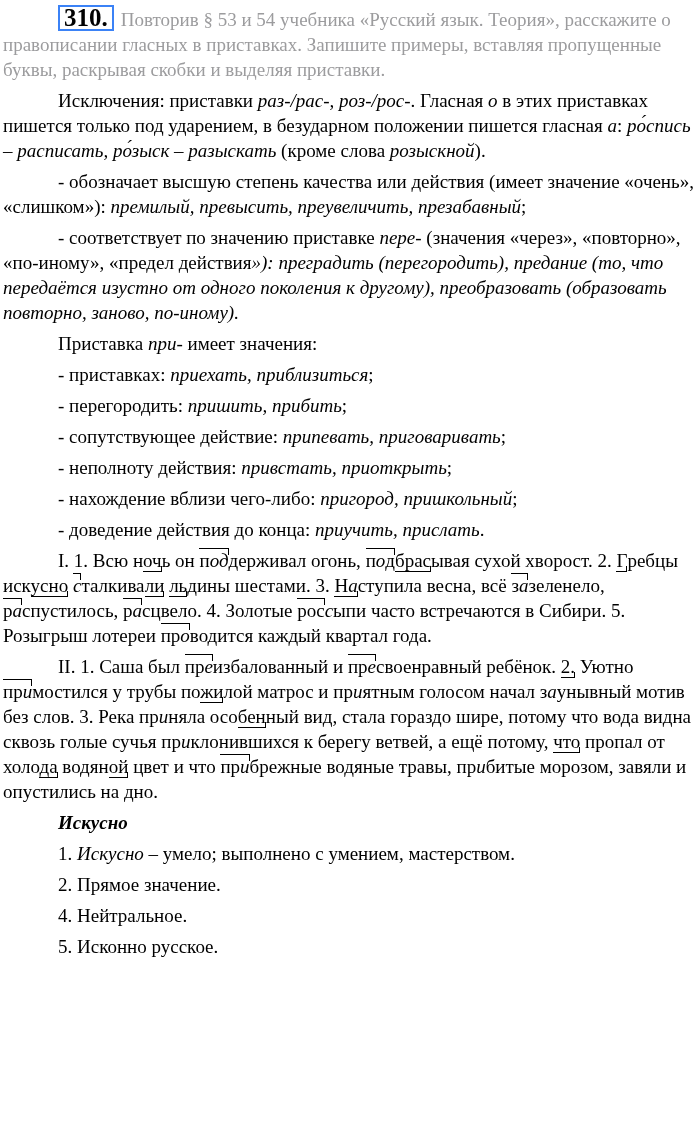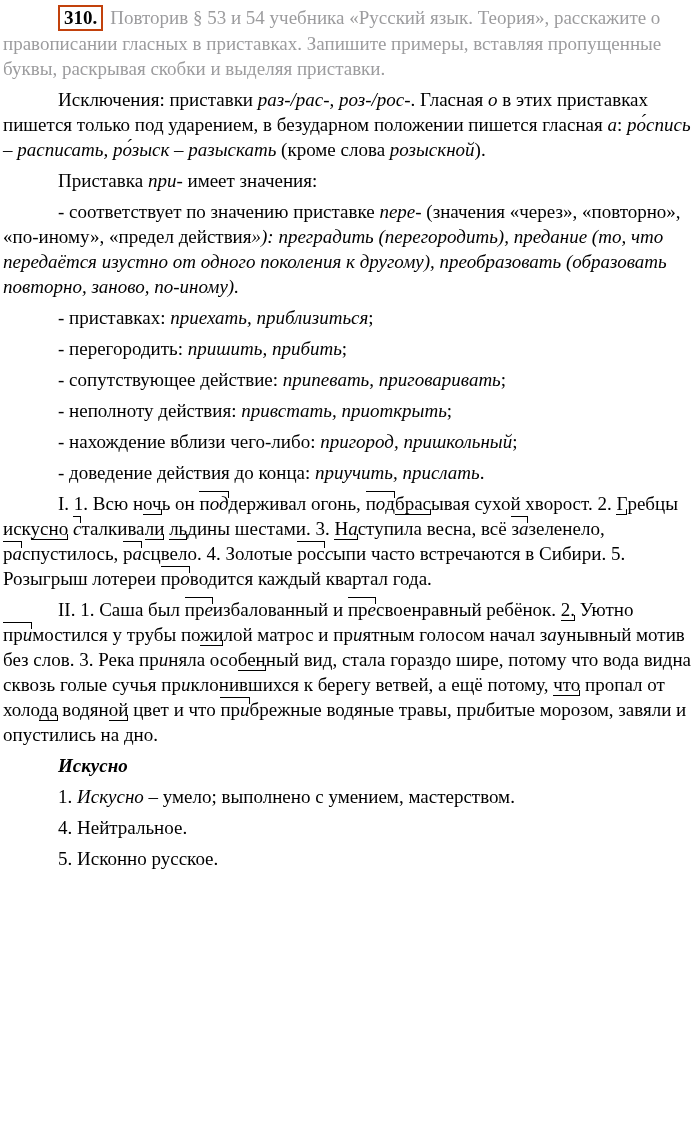--- a/index.html
+++ b/index.html
@@ -15,22 +15,22 @@
     text-indent:55px;
     text-align:left;
     white-space:normal;
   }
   .para span{position:relative;}
   .i{font-style:italic;}
   .bi{font-weight:bold;font-style:italic;}
   
   .tasknum{
     display:inline-block;text-indent:0;
-    border:2px solid #c2410c;
-    font-weight:bold;font-size:19px;
+    border:2px solid #3b82f6;
+    font-weight:bold;font-size:25px;
     padding:0 4px 1px 4px;margin-right:7px;line-height:21px;
   }
   .instr{color:#9c9c9e;}
   
   .pm::after,.pe::after{
     content:"";position:absolute;left:0;right:0;top:-2px;height:6px;
     border-top:1.7px solid #000;pointer-events:none;
   }
   .pe::after{border-right:1.7px solid #000;}
   
@@ -44,29 +44,31 @@
 <body>
 
 <div class="page">
 
   <p class="para">
     <span class="tasknum">310.</span><span class="instr">Повторив § 53 и 54 учебника «Русский язык. Теория», расскажите о правописании гласных в приставках. Запишите примеры, вставляя пропущенные буквы, раскрывая скобки и выделяя приставки.</span>
   </p>
 
   <div>
       <p class="para"><span>Исключения: приставки </span><span class="i">раз-/рас-, роз-/рос-</span><span>. Гласная </span><span class="i">о</span><span> в этих приставках пишется только под ударением, в безударном положении пишется гласная </span><span class="i">а</span><span>: </span><span class="i">ро́спись – расписать, ро́зыск – разыскать</span><span> (кроме слова </span><span class="i">розыскной</span><span>).</span></p>
+      <p class="para"><span>- обозначает высшую степень качества или действия (имеет значение «очень», «слишком»): </span><span class="i">премилый, превысить, преувеличить, презабавный</span><span>;</span></p>
+      <p class="para"><span>- соответствует по значению приставке </span><span class="i">пере-</span><span> (значения «через», «повторно», «по-иному», «предел действия</span><span class="i">»): преградить (перегородить), предание (то, что передаётся изустно от одного поколения к другому), преобразовать (образовать повторно, заново, по-иному).</span></p>
       <p class="para"><span>Приставка </span><span class="i">при-</span><span> имеет значения:</span></p>
-      <p class="para"><span>- соответствует по значению приставке </span><span class="i">пере-</span><span> (значения «через», «повторно», «по-иному», «предел действия</span><span class="i">»): преградить (перегородить), предание (то, что передаётся изустно от одного поколения к другому), преобразовать (образовать повторно, заново, по-иному).</span></p>
       <p class="para"><span>- приставках: </span><span class="i">приехать, приблизиться</span><span>;</span></p>
       <p class="para"><span>- перегородить: </span><span class="i">пришить, прибить</span><span>;</span></p>
       <p class="para"><span>- сопутствующее действие: </span><span class="i">припевать, приговаривать</span><span>;</span></p>
       <p class="para"><span>- неполноту действия: </span><span class="i">привстать, приоткрыть</span><span>;</span></p>
       <p class="para"><span>- нахождение вблизи чего-либо: </span><span class="i">пригород, пришкольный</span><span>;</span></p>
       <p class="para"><span>- доведение действия до конца: </span><span class="i">приучить, прислать</span><span>.</span></p>
       <p class="para"><span>I. 1. Всю н</span><span class="ue">оч</span><span>ь он </span><span class="pm">п</span><span class="i pe">од</span><span>держивал огонь, </span><span class="pm">п</span><span class="i pm">о</span><span class="pe">д</span><span class="ue">брас</span><span>ывая сухой хворост. 2. </span><span class="ue">Г</span><span>ребцы иск</span><span class="ue">усно</span><span> </span><span class="i pe">с</span><span>талкива</span><span class="ue">ли</span><span> </span><span class="ue">ль</span><span>дины шестами. 3. </span><span class="um">Н</span><span class="i ue">а</span><span>ступила весна, всё </span><span class="pm">з</span><span class="i pe">а</span><span>зеленело, </span><span class="pm">р</span><span class="i pe">а</span><span>спустилось, </span><span class="pm">р</span><span class="i pe">а</span><span>сцвело. 4. Золотые </span><span class="pm">ро</span><span class="pe">с</span><span class="i">с</span><span>ыпи часто встречаются в Сибири. 5. Розыгрыш лотереи </span><span class="pm">пр</span><span class="i pe">о</span><span>водится каждый квартал года.</span></p>
       <p class="para"><span>II. 1. Саша был </span><span class="pm">пр</span><span class="i pe">е</span><span>избалованный и </span><span class="pm">пр</span><span class="i pe">е</span><span>своенравный ребёнок. </span><span class="ue">2.</span><span> Уютно </span><span class="pm">пр</span><span class="i pe">и</span><span>мостился у трубы по</span><span class="ue">жи</span><span>лой матрос и пр</span><span class="i">и</span><span>ятным голосом начал з</span><span class="i">а</span><span>унывный мотив без слов. 3. Река пр</span><span class="i">и</span><span>няла осо</span><span class="ue">бен</span><span>ный вид, стала гораздо шире, потому что вода видна сквозь голые сучья пр</span><span class="i">и</span><span>клонившихся к берегу ветвей, а ещё потому, </span><span class="ue">что</span><span> пропал от холо</span><span class="ue">да</span><span> водян</span><span class="ue">ой</span><span> цвет и что </span><span class="pm">пр</span><span class="i pe">и</span><span>брежные водяные травы, пр</span><span class="i">и</span><span>битые морозом, завяли и опустились на дно.</span></p>
       <p class="para"><span class="bi">Искусно</span></p>
       <p class="para"><span>1. </span><span class="i">Искусно</span><span> – умело; выполнено с умением, мастерством.</span></p>
+      <p class="para"><span>2. Прямое значение.</span></p>
       <p class="para"><span>4. Нейтральное.</span></p>
       <p class="para"><span>5. Исконно русское.</span></p>
     </div>
 
 </div>
 
 </body></html>

